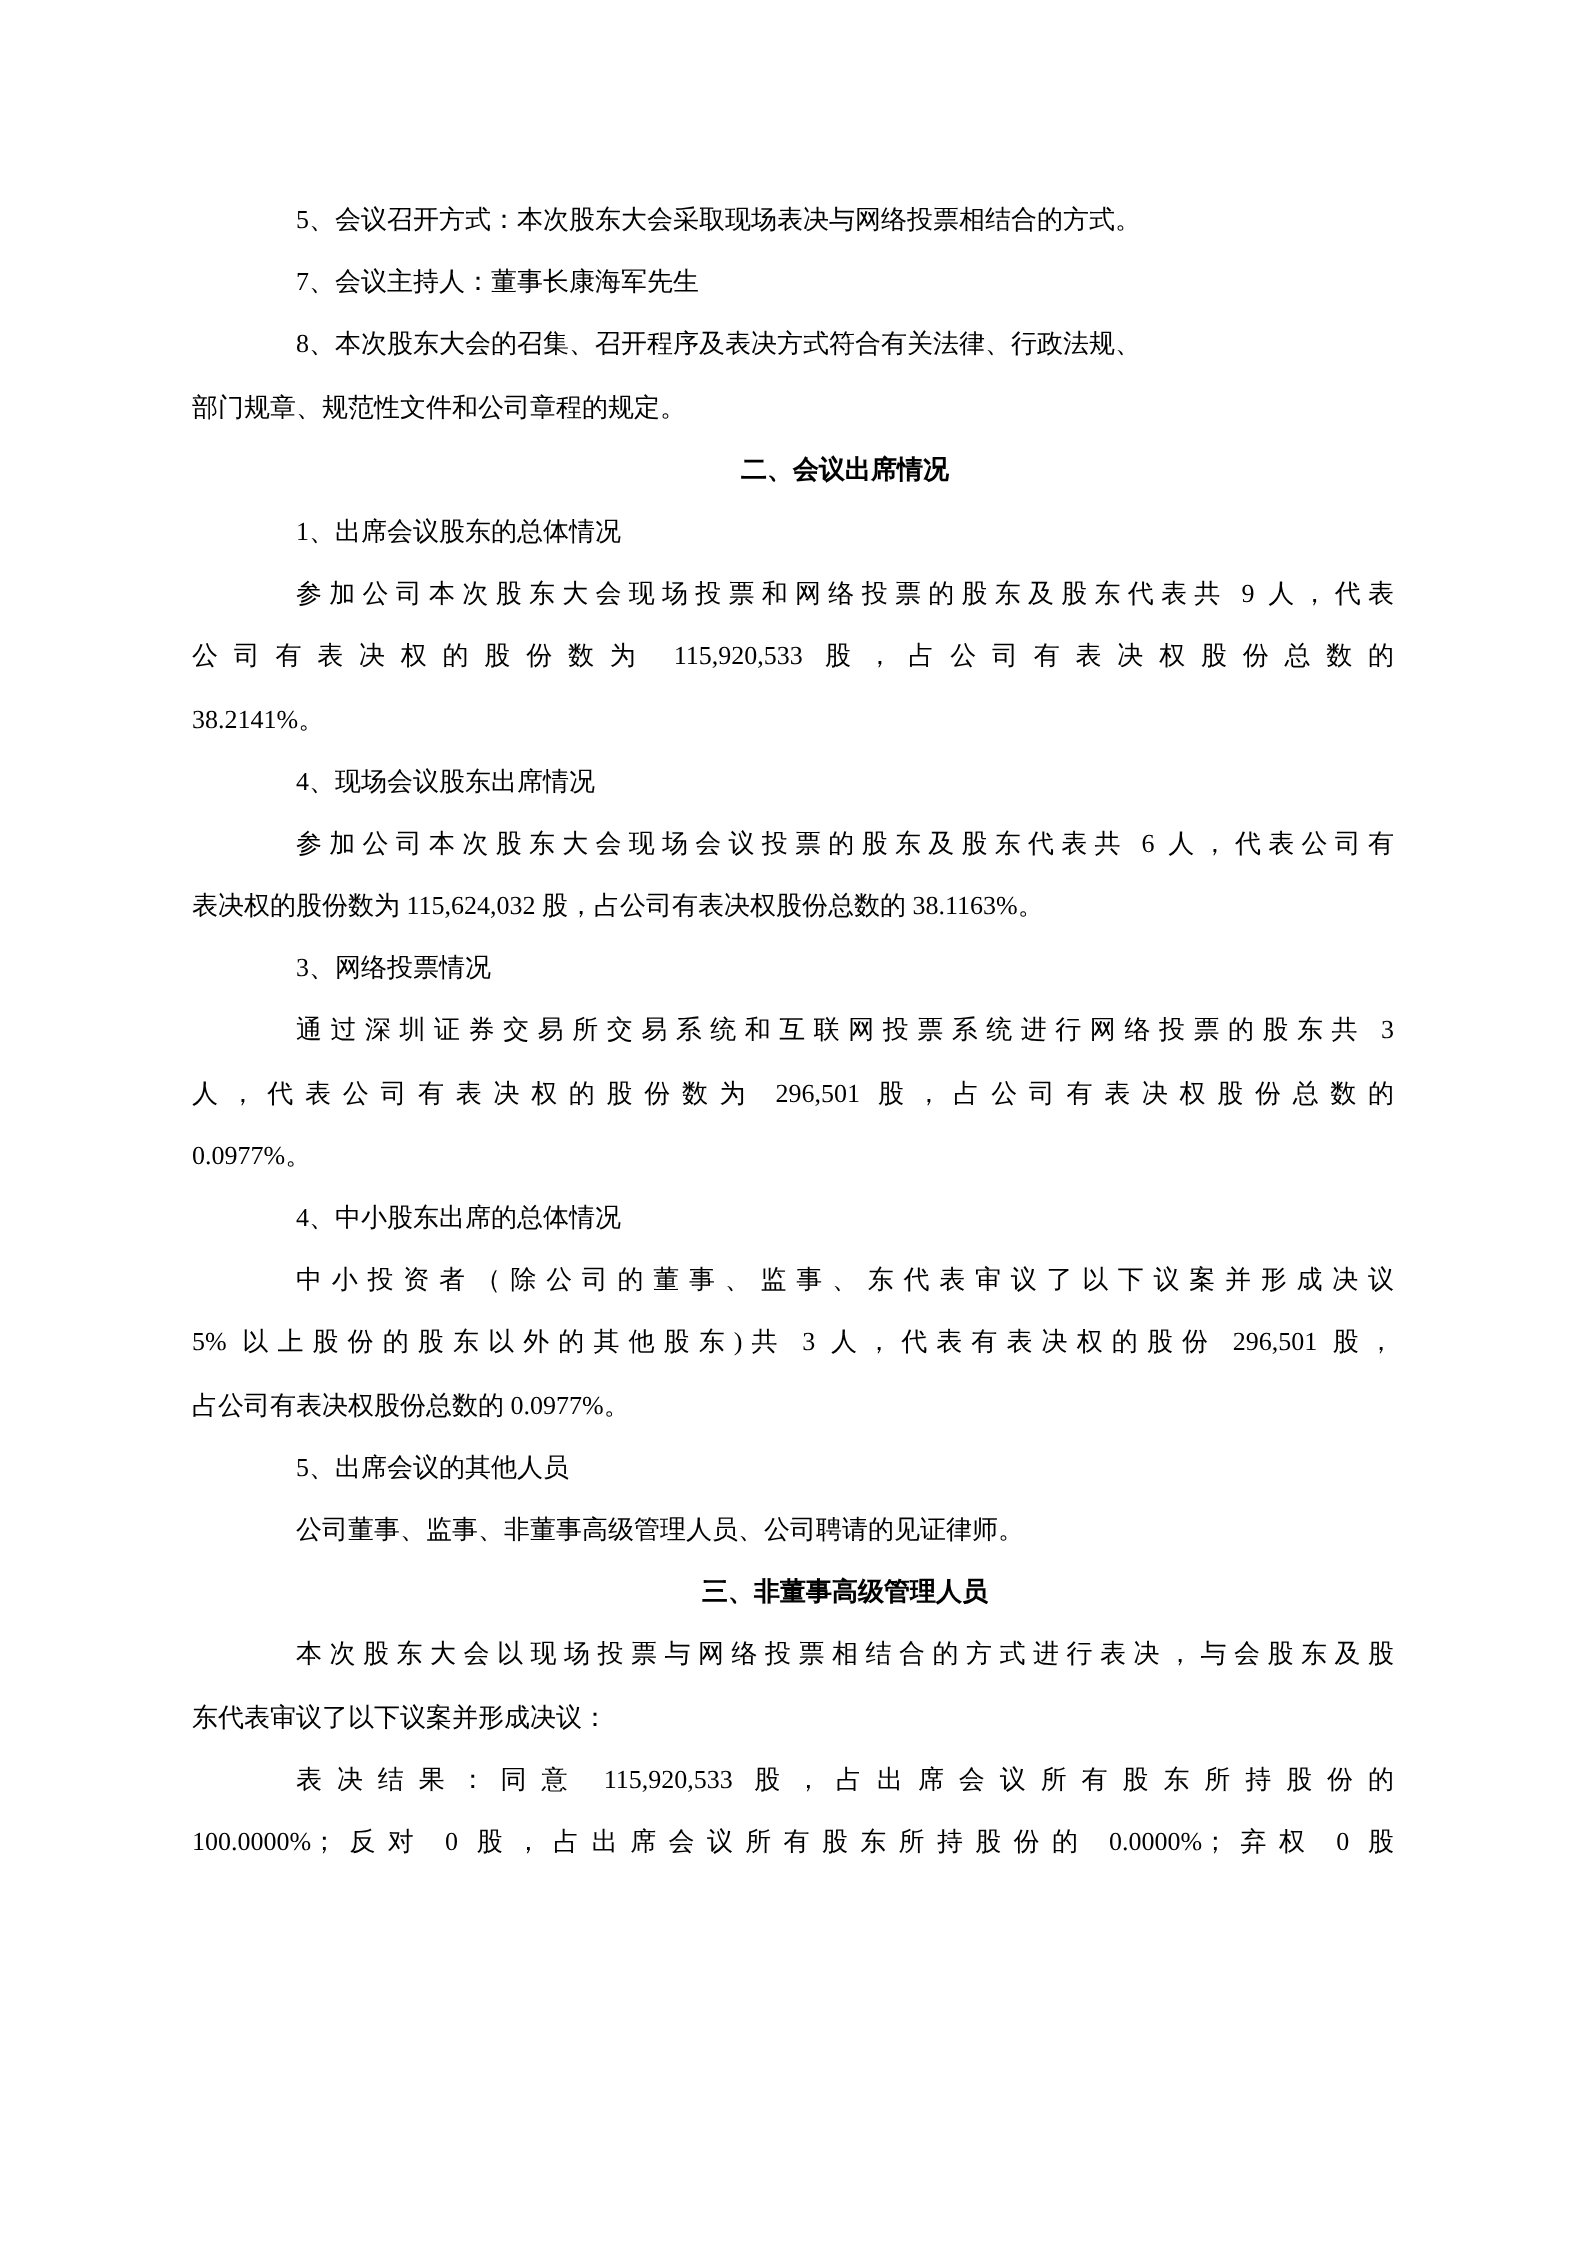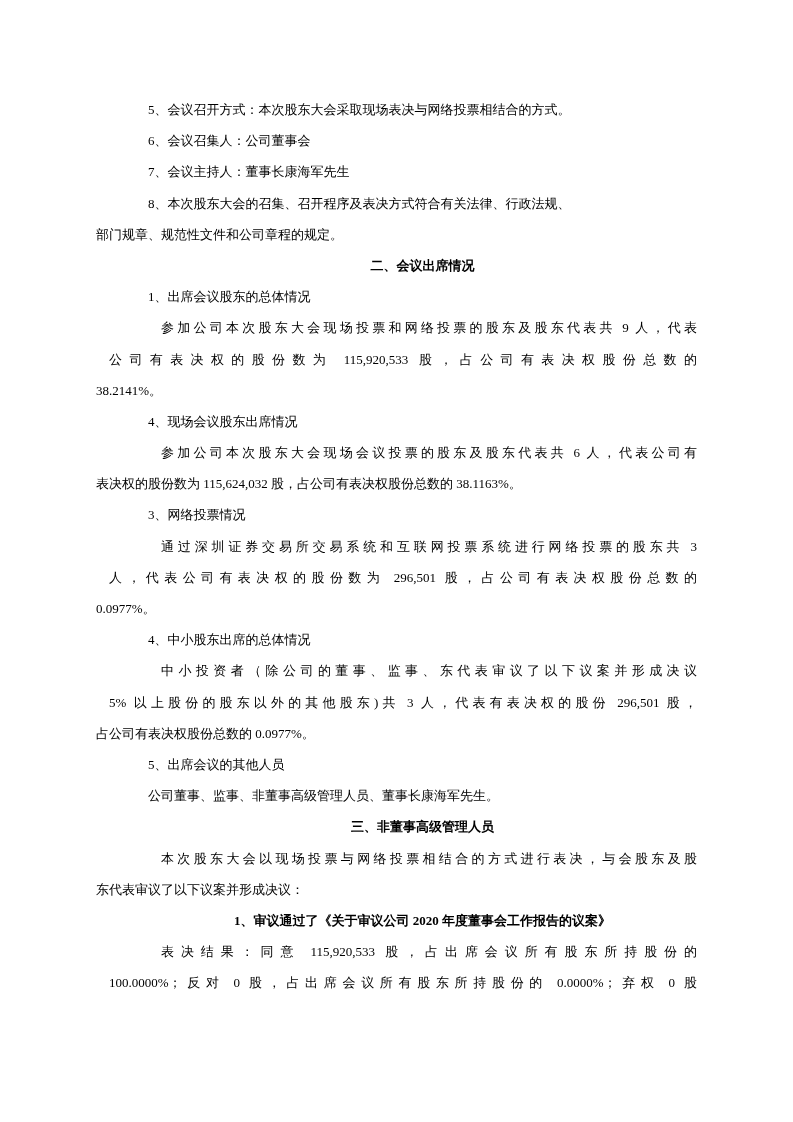--- a/index.html
+++ b/index.html
@@ -29,55 +29,52 @@
     white-space: nowrap;
     overflow: hidden;
     text-align: left;
   }
   .line.indent {
     padding-left: 52px;
   }
   .line.justify {
     text-align: justify;
     text-align-last: justify;
-    margin-left: 13px;
   }
   .line.bold {
     font-weight: bold;
     text-align: center;
   }
 </style>
 </head>
 <body>
 
 <div class="page">
   <div class="content" id="doc-content">
       <div class="line indent">5、会议召开方式：本次股东大会采取现场表决与网络投票相结合的方式。</div>
-      <div class="line indent">6、会议召集人：公司董事会</div>
       <div class="line indent">7、会议主持人：董事长康海军先生</div>
       <div class="line indent">8、本次股东大会的召集、召开程序及表决方式符合有关法律、行政法规、</div>
       <div class="line">部门规章、规范性文件和公司章程的规定。</div>
       <div class="line indent bold">二、会议出席情况</div>
       <div class="line indent">1、出席会议股东的总体情况</div>
       <div class="line indent justify">参加公司本次股东大会现场投票和网络投票的股东及股东代表共 9 人，代表</div>
       <div class="line justify">公司有表决权的股份数为 115,920,533 股，占公司有表决权股份总数的</div>
       <div class="line">38.2141%。</div>
       <div class="line indent">4、现场会议股东出席情况</div>
       <div class="line indent justify">参加公司本次股东大会现场会议投票的股东及股东代表共 6 人，代表公司有</div>
       <div class="line">表决权的股份数为 115,624,032 股，占公司有表决权股份总数的 38.1163%。</div>
       <div class="line indent">3、网络投票情况</div>
       <div class="line indent justify">通过深圳证券交易所交易系统和互联网投票系统进行网络投票的股东共 3</div>
       <div class="line justify">人，代表公司有表决权的股份数为 296,501 股，占公司有表决权股份总数的</div>
       <div class="line">0.0977%。</div>
       <div class="line indent">4、中小股东出席的总体情况</div>
       <div class="line indent justify">中小投资者（除公司的董事、监事、东代表审议了以下议案并形成决议</div>
       <div class="line justify">5% 以上股份的股东以外的其他股东)共 3 人，代表有表决权的股份 296,501 股，</div>
       <div class="line">占公司有表决权股份总数的 0.0977%。</div>
       <div class="line indent">5、出席会议的其他人员</div>
-      <div class="line indent">公司董事、监事、非董事高级管理人员、董事长康海军先生。</div>
+      <div class="line indent">公司董事、监事、非董事高级管理人员、公司聘请的见证律师。</div>
       <div class="line indent bold">三、非董事高级管理人员</div>
       <div class="line indent justify">本次股东大会以现场投票与网络投票相结合的方式进行表决，与会股东及股</div>
       <div class="line">东代表审议了以下议案并形成决议：</div>
-      <div class="line indent bold">1、审议通过了《关于审议公司 2020 年度董事会工作报告的议案》</div>
       <div class="line indent justify">表决结果：同意 115,920,533 股，占出席会议所有股东所持股份的</div>
       <div class="line justify">100.0000%；反对 0 股，占出席会议所有股东所持股份的 0.0000%；弃权 0 股</div>
     </div>
 </div>
 
 </body></html>

